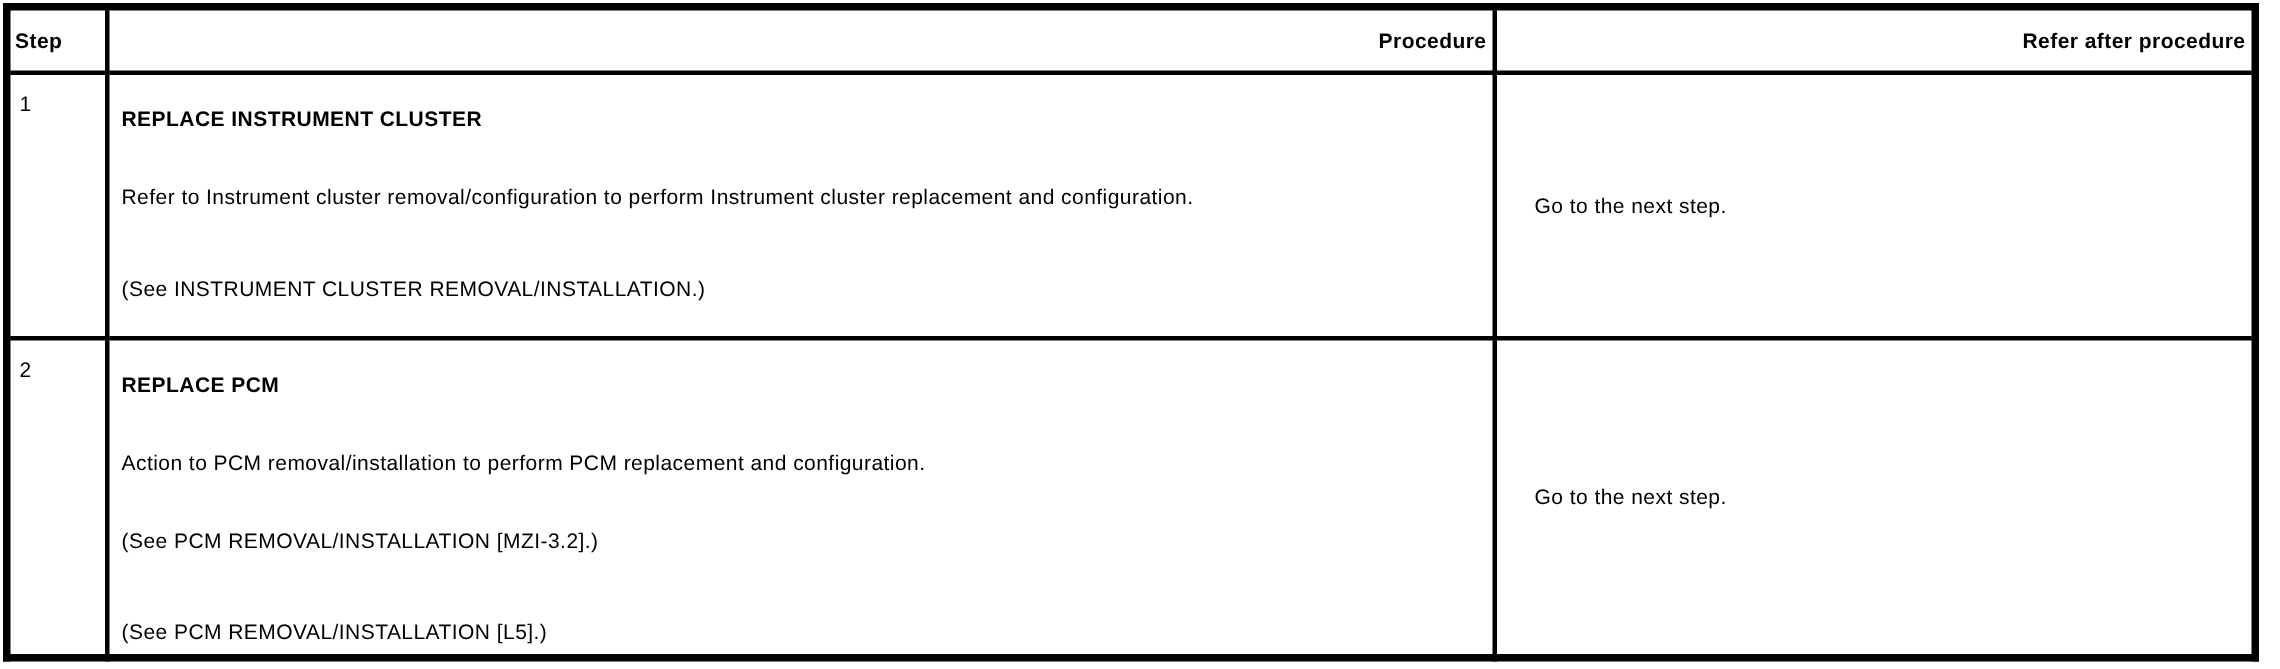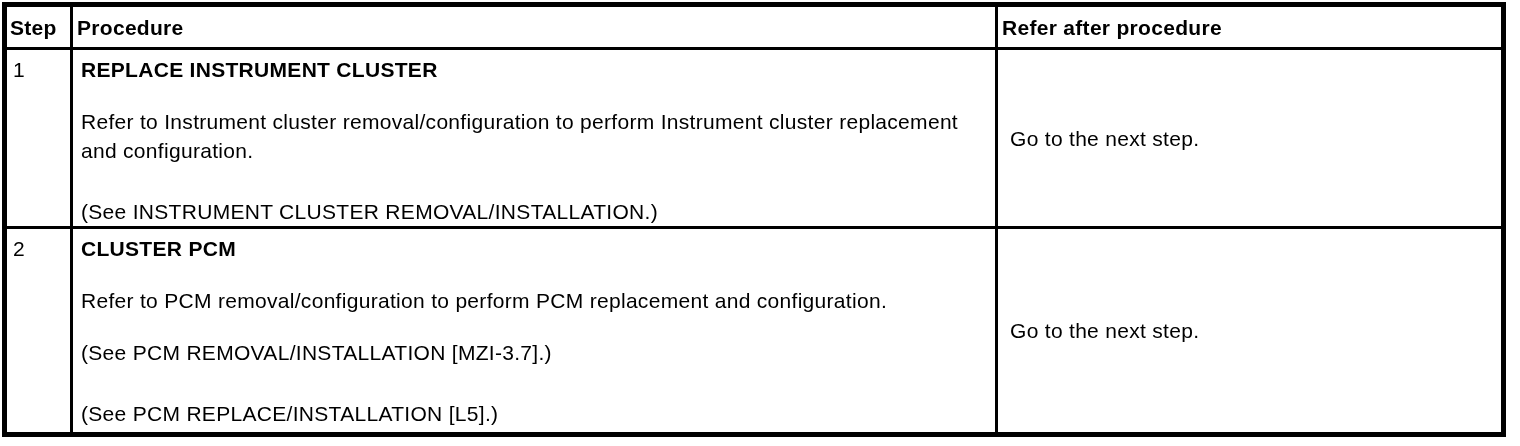--- a/index.html
+++ b/index.html
@@ -16,61 +16,61 @@
     border-collapse: collapse;
     table-layout: fixed;
     margin: 2px 0 0 2px;
     border: 5px solid #000000;
   }
   .doc-table col.col-step { width: 67px; }
   .doc-table col.col-procedure { width: 925px; }
   .doc-table col.col-action { width: 507px; }
   .doc-table th, .doc-table td {
     border: 3px solid #000000;
-    font-size: 21px;
+    font-size: 14px;
     letter-spacing: 0.3px;
     line-height: 29px;
     overflow: hidden;
   }
   .doc-table th {
     font-weight: bold;
     height: 40px;
     padding: 0 4px;
-    text-align: left;
+    text-align: right;
     vertical-align: middle;
   }
   .doc-table th.step-header {
     text-align: left;
     padding-left: 3px;
   }
   tr.proc-row-1 { height: 177px; }
   tr.proc-row-2 { height: 207px; }
   td.step-cell {
     vertical-align: top;
     padding: 5px 4px 0 6px;
     text-align: left;
   }
   td.procedure-cell {
     vertical-align: top;
-    padding: 5px 8px 0 8px;
+    padding: 15px 8px 0 8px;
   }
   td.procedure-cell .proc-title {
     font-weight: bold;
     margin: 0 0 23px 0;
   }
   td.procedure-cell p {
     margin: 0 0 23px 0;
   }
   td.procedure-cell p:last-child {
     margin-bottom: 0;
     margin-top: 32px;
   }
   td.action-cell {
     vertical-align: middle;
-    padding: 0 6px 0 12px;
+    padding: 0 6px 0 25px;
     text-align: left;
   }
 </style>
 </head>
 <body>
 
 <table class="doc-table">
   <colgroup>
     <col class="col-step">
     <col class="col-procedure">
@@ -91,23 +91,23 @@
         <p>Refer to Instrument cluster removal/configuration to perform Instrument cluster replacement and configuration.</p>
         <p>(See INSTRUMENT CLUSTER REMOVAL/INSTALLATION.)</p>
       </td>
       <td class="action-cell">
         <span>Go to the next step.</span>
       </td>
     </tr>
     <tr class="proc-row-2">
       <td class="step-cell">2</td>
       <td class="procedure-cell">
-        <div class="proc-title">CLUSTER PCM</div>
-        <p>Refer to PCM removal/configuration to perform PCM replacement and configuration.</p>
-        <p>(See PCM REMOVAL/INSTALLATION [MZI-3.7].)</p>
-        <p>(See PCM REPLACE/INSTALLATION [L5].)</p>
+        <div class="proc-title">REPLACE PCM</div>
+        <p>Action to PCM removal/installation to perform PCM replacement and configuration.</p>
+        <p>(See PCM REMOVAL/INSTALLATION [MZI-3.2].)</p>
+        <p>(See PCM REMOVAL/INSTALLATION [L5].)</p>
       </td>
       <td class="action-cell">
         <span>Go to the next step.</span>
       </td>
     </tr>
   </tbody>
 </table>
 
 </body></html>

